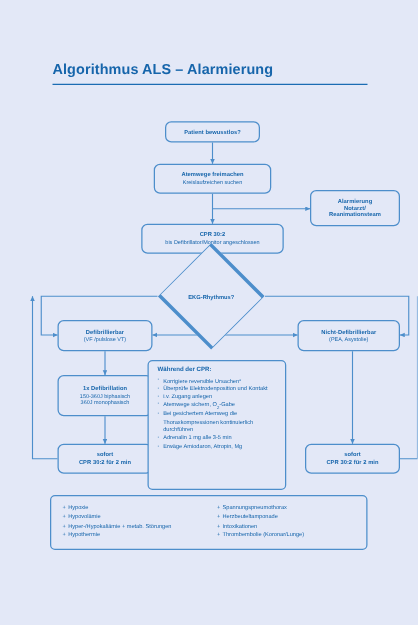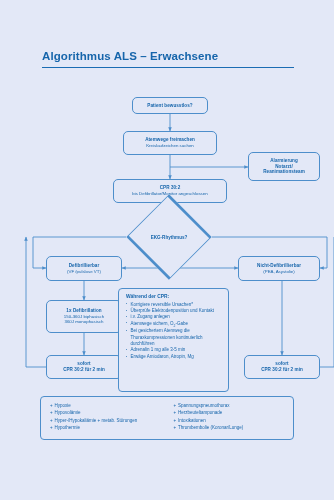--- a/index.html
+++ b/index.html
@@ -111,21 +111,21 @@
   }
 
   .sub{font-size:3.4px;vertical-align:sub;}
 </style>
 </head>
 <body>
 
 <div id="stage">
 
   <div id="title-block">
-    <div id="page-title">Algorithmus ALS – Erwachsene</div>
+    <div id="page-title">Algorithmus ALS – Alarmierung</div>
     <div id="title-rule"></div>
   </div>
 
   <svg id="wires" viewBox="0 0 334 500" xmlns="http://www.w3.org/2000/svg">
     <defs>
       <marker id="ah" markerWidth="5" markerHeight="5" refX="4.2" refY="2" orient="auto" markerUnits="strokeWidth">
         <path d="M0,0 L4.4,2 L0,4 z" fill="#4d8ecb"></path>
       </marker>
     </defs>
     <g stroke="#4d8ecb" stroke-width="0.9" fill="none">

